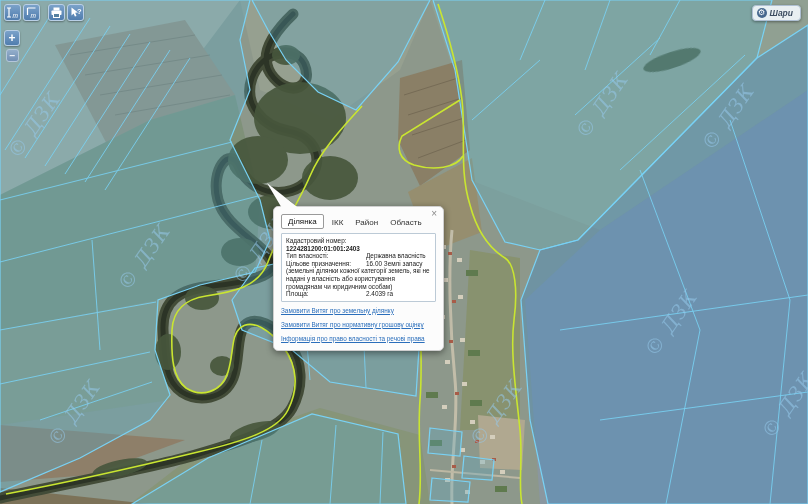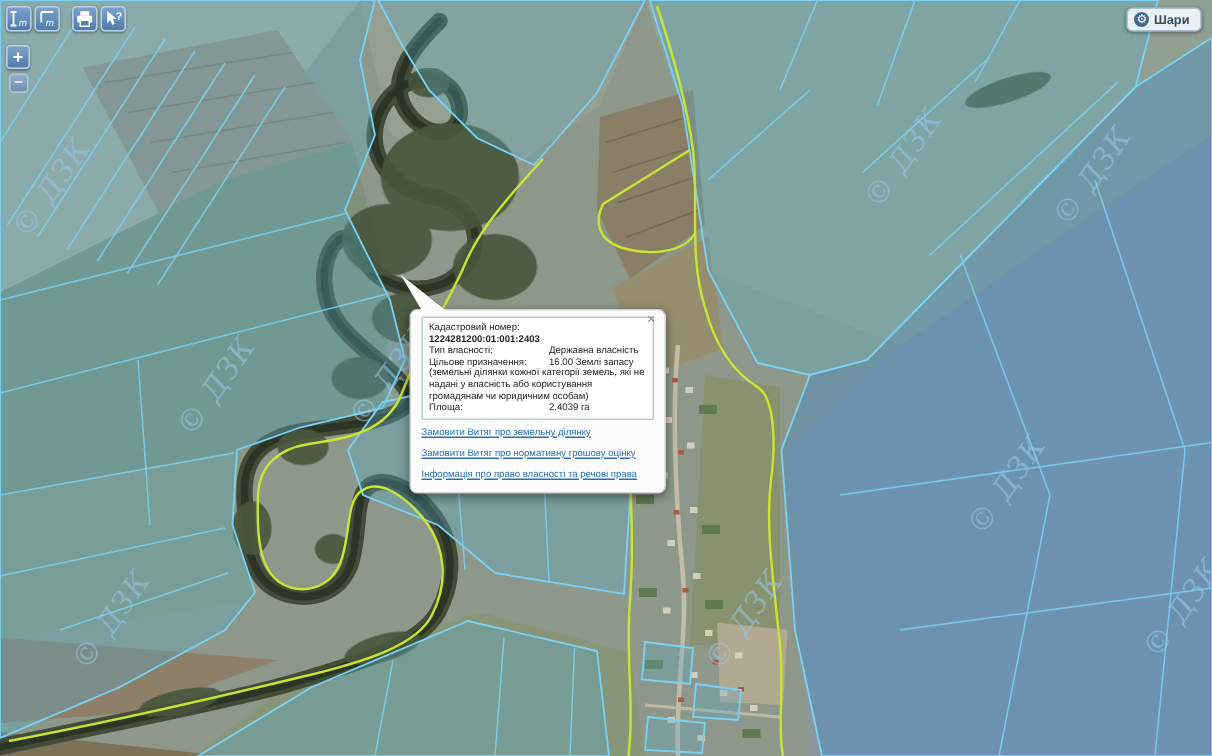--- a/index.html
+++ b/index.html
@@ -23,21 +23,21 @@
   .zoom-out{width:13px;height:13px;margin:3px 0 0 2px;border:1px solid #b3c6da;border-radius:3px;
             background:linear-gradient(#93aecb,#718fb4);color:#eef3f8;font-size:10px;font-weight:bold;
             line-height:11px;text-align:center;cursor:pointer;box-sizing:border-box;}
 
   
   .layers-btn{position:absolute;top:5px;right:7px;z-index:30;display:flex;align-items:center;gap:3px;
               padding:2px 7px 2px 4px;background:rgba(238,243,248,.95);border:1px solid #aebfd2;
               border-radius:4px;box-shadow:0 1px 3px rgba(0,0,0,.4);cursor:pointer;}
   .gear-badge{width:10px;height:10px;border-radius:50%;background:#47688e;color:#fff;
               font-size:8px;line-height:10px;text-align:center;display:inline-block;}
-  .layers-label{font-size:8.5px;font-weight:bold;color:#3c4c60;}
+  .layers-label{font-size:8.5px;font-weight:bold;color:#3c4c60;font-style:italic;}
 
   
   .popup{position:absolute;left:273px;top:206px;width:171px;z-index:20;background:#fcfcfc;
          border:1px solid #cfcfcf;border-radius:5px;box-shadow:0 2px 7px rgba(0,0,0,.45);
          padding-bottom:3px;box-sizing:border-box;}
   .popup-arrow{position:absolute;left:-12px;top:-26px;width:52px;height:30px;overflow:visible;}
   .popup-close{position:absolute;top:2px;right:6px;font-size:10px;color:#8a8a8a;cursor:pointer;line-height:10px;}
   .tabs{margin:7px 7px 0;display:flex;align-items:flex-end;gap:4px;}
   .tab{font-size:8px;color:#333;padding:2px 4px;cursor:pointer;white-space:nowrap;}
   .tab.active{border:1px solid #9a9a9a;border-radius:2px;background:#fff;color:#111;padding:2px 6px;}
@@ -232,20 +232,26 @@
   <span class="gear-badge">⚙</span>
   <span class="layers-label">Шари</span>
 </div>
 
 <div class="popup">
   <svg class="popup-arrow" viewBox="0 0 52 30">
     <polygon points="5,2 21,29 39,29" fill="#fcfcfc"></polygon>
   </svg>
   <span class="popup-close">×</span>
 
+  <div class="tabs">
+    <span class="tab active">Ділянка</span>
+    <span class="tab">ІКК</span>
+    <span class="tab">Район</span>
+    <span class="tab">Область</span>
+  </div>
 
   <div class="content-box">
     <div class="field">
       <span class="flabel">Кадастровий номер:</span><span class="fvalue b">1224281200:01:001:2403</span>
     </div>
     <div class="field">
       <span class="flabel">Тип власності:</span><span class="fvalue">Державна власність</span>
     </div>
     <div class="field">
       <span class="flabel">Цільове призначення:</span><span class="fvalue">16.00 Землі запасу (земельні ділянки кожної категорії земель, які не надані у власність або користування громадянам чи юридичним особам)</span>

